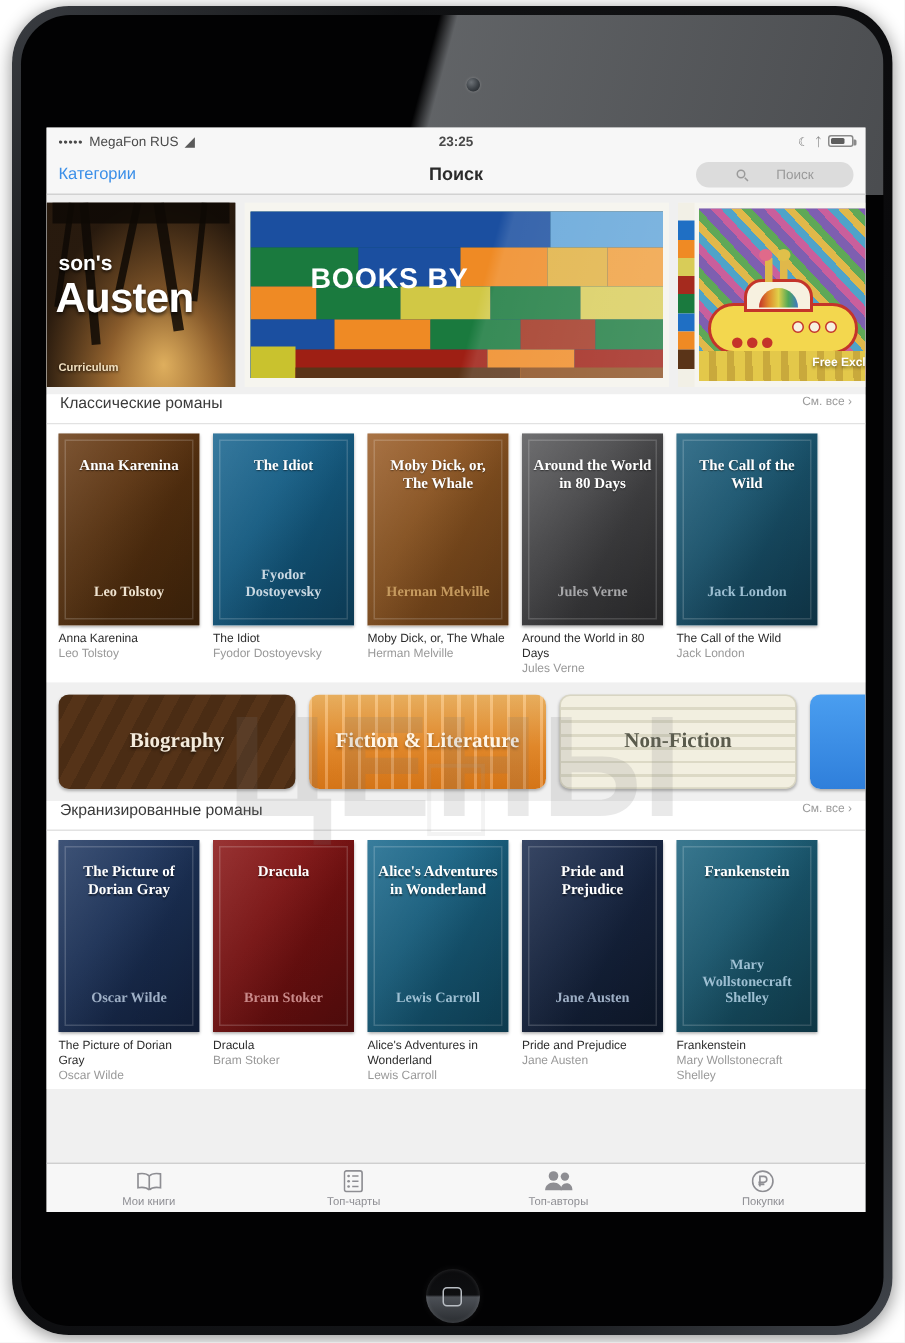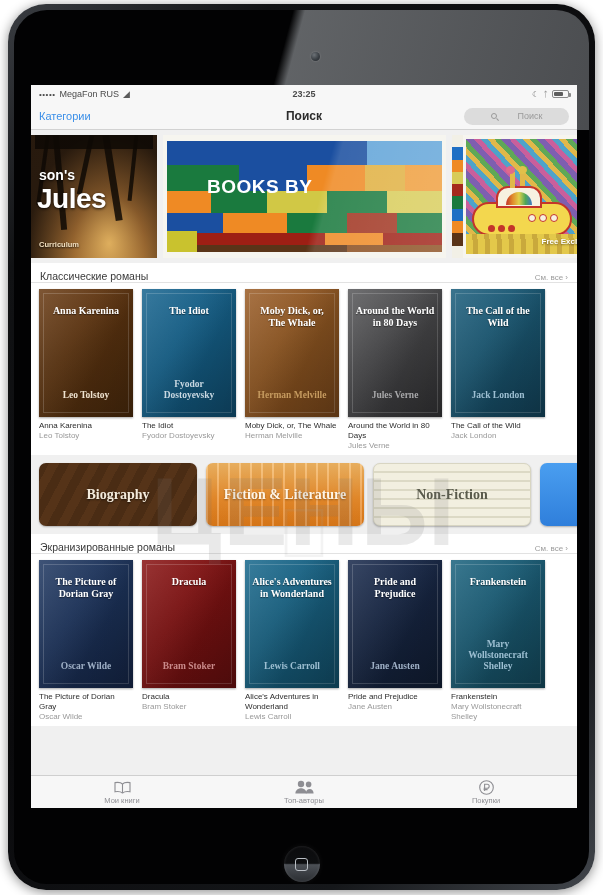--- a/index.html
+++ b/index.html
@@ -120,21 +120,21 @@
   .hero-c { width:136px; }
   .sub-wrap { width:100%; height:100%; background:#f6f5ef; display:flex; }
   .sub-strip { width:11px; height:100%; display:flex; flex-direction:column; }
   .sub-strip div { flex:1; }
   .sub-art { flex:1; position:relative; overflow:hidden; background:#8e79b8; margin:4px 3px; }
   .sub-free { position:absolute; right:3px; bottom:8px; color:#fff; font-size:8px; font-weight:bold; text-shadow:0 1px 2px rgba(0,0,0,.5); z-index:9; }
 
   
   .section { background:#fff; }
   .sec-head {
-    height:20px; display:flex; align-items:flex-end;
+    height:20px; display:flex; align-items:flex-start;
     padding:0 9px; border-bottom:1px solid #e2e2e2;
     background:#fff;
     gap:28px;
   }
   .sec-title { font-size:10.5px; color:#3a3a3a; }
   .sec-more { margin-left:auto; font-size:8px; color:#9b9b9b; cursor:pointer; }
 
   .shelf { display:flex; padding:6px 0 4px 8px; gap:9px; background:#fff; }
   .bk { width:94px; flex:0 0 auto; }
   .cover {
@@ -266,21 +266,21 @@
       <div class="hero-card hero-a">
         <div class="hero-earth">
           <div class="branch" style="left:10px;top:0;width:4px;height:70px;transform:rotate(8deg);"></div>
           <div class="branch" style="left:26px;top:0;width:6px;height:95px;transform:rotate(-5deg);"></div>
           <div class="branch" style="left:52px;top:0;width:5px;height:60px;transform:rotate(12deg);"></div>
           <div class="branch" style="left:78px;top:0;width:7px;height:86px;transform:rotate(-9deg);"></div>
           <div class="branch" style="left:100px;top:0;width:4px;height:66px;transform:rotate(6deg);"></div>
           <div class="branch" style="left:4px;top:0;width:118px;height:14px;"></div>
         </div>
         <div class="hero-earth-t1">son's</div>
-        <div class="hero-earth-t2">Jules</div>
+        <div class="hero-earth-t2">Austen</div>
         <div class="hero-earth-t3">Curriculum</div>
       </div>
 
       <div class="hero-card hero-b">
         <div class="lang-wrap">
           <div class="lang-inner">
             <div class="lb" style="left:0;top:0;width:105px;height:24px;background:#1b4fa0;"></div>
             <div class="lb" style="left:105px;top:0;width:95px;height:24px;background:#1b4fa0;"></div>
             <div class="lb" style="left:200px;top:0;width:75px;height:24px;background:#5fa3d8;"></div>
             <div class="lb" style="left:0;top:24px;width:72px;height:26px;background:#1a7a3e;"></div>
@@ -467,20 +467,32 @@
         <svg width="17" height="13" viewBox="0 0 17 13" fill="none" stroke="currentColor" stroke-width="1.1">
           <path d="M8.5 3C7 1.5 4.5 1 1 1.6v9.2c3.5-.6 6 0 7.5 1.4"></path>
           <path d="M8.5 3C10 1.5 12.5 1 16 1.6v9.2c-3.5-.6-6 0-7.5 1.4"></path>
           <path d="M8.5 3v9.2"></path>
         </svg>
       </span>
       <span class="tab-lbl">Мои книги</span>
     </div>
     <div class="tab">
       <span class="tab-ico">
+        <svg width="13" height="15" viewBox="0 0 13 15" fill="none" stroke="currentColor" stroke-width="1.1">
+          <rect x="0.6" y="0.6" width="11.8" height="13.8" rx="1.4"></rect>
+          <circle cx="3.4" cy="4" r=".9" fill="currentColor" stroke="none"></circle>
+          <circle cx="3.4" cy="7.5" r=".9" fill="currentColor" stroke="none"></circle>
+          <circle cx="3.4" cy="11" r=".9" fill="currentColor" stroke="none"></circle>
+          <path d="M5.8 4h4.2M5.8 7.5h4.2M5.8 11h4.2"></path>
+        </svg>
+      </span>
+      <span class="tab-lbl">Топ-чарты</span>
+    </div>
+    <div class="tab">
+      <span class="tab-ico">
         <svg width="19" height="14" viewBox="0 0 19 14" fill="currentColor">
           <circle cx="6" cy="4" r="3.2"></circle>
             <circle cx="13.6" cy="4.4" r="2.8"></circle>
           <path d="M0.4 13.5c0-3.1 2.5-5.2 5.6-5.2s5.6 2.1 5.6 5.2z"></path>
           <path d="M10.8 13.5c0-2.6 1.4-4.6 3.9-4.6 2.3 0 3.9 1.8 3.9 4.6z"></path>
         </svg>
       </span>
       <span class="tab-lbl">Топ-авторы</span>
     </div>
     <div class="tab">

